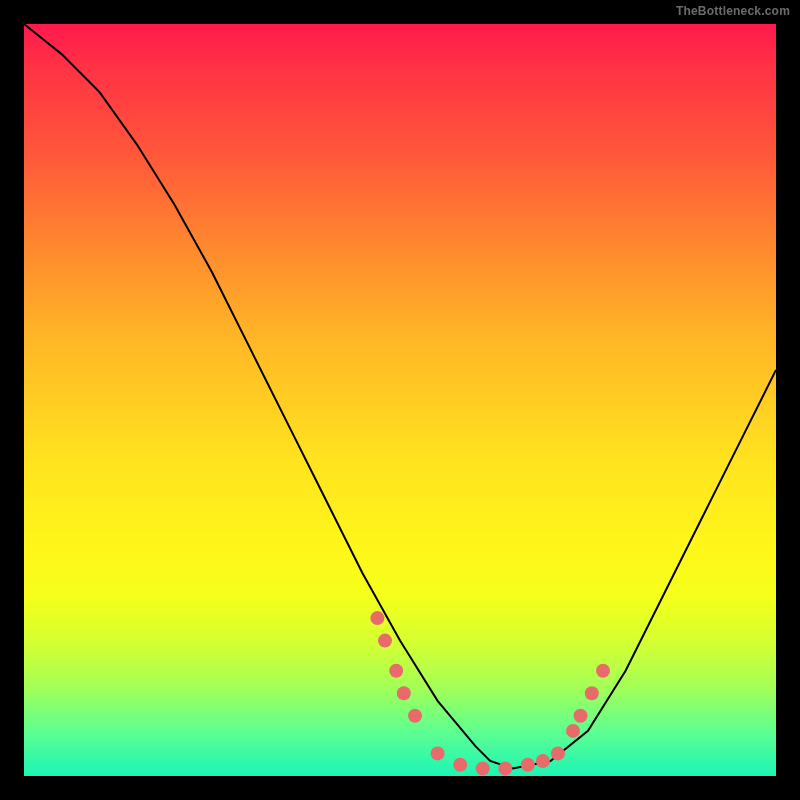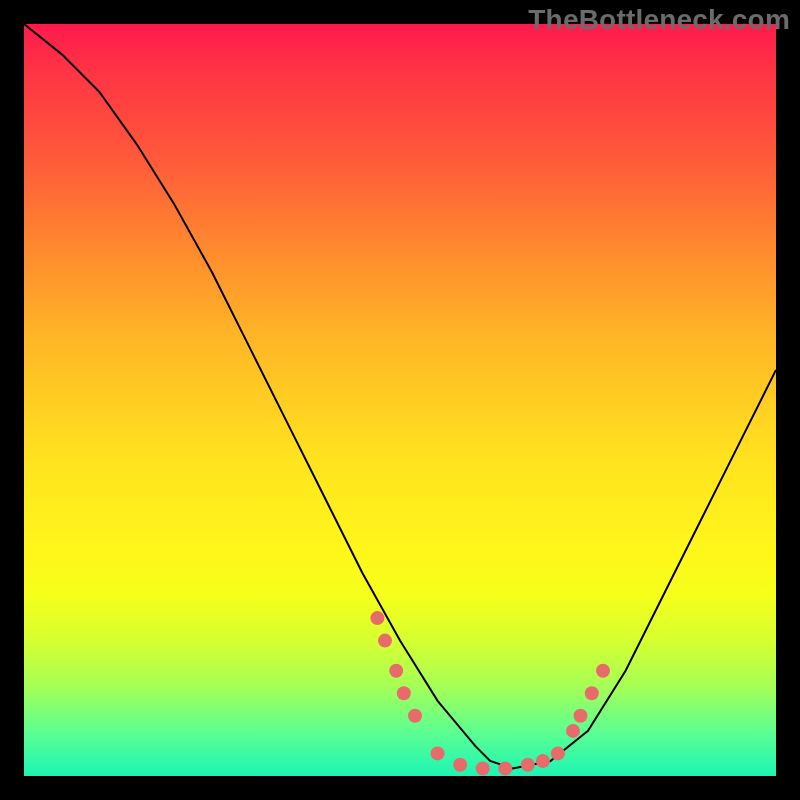--- a/index.html
+++ b/index.html
@@ -37,21 +37,21 @@
       #a6ff55 88%,
       #5eff90 94%,
       #1cf5b5 100%
     );
   }
   .watermark {
     position: absolute;
     top: 4px;
     right: 10px;
     color: #6b6b6b;
-    font-size: 28px;
+    font-size: 12px;
     font-weight: 600;
     letter-spacing: 0.2px;
     user-select: none;
   }
   svg.overlay {
     position: absolute;
     left: 0;
     top: 0;
     width: 800px;
     height: 800px;

